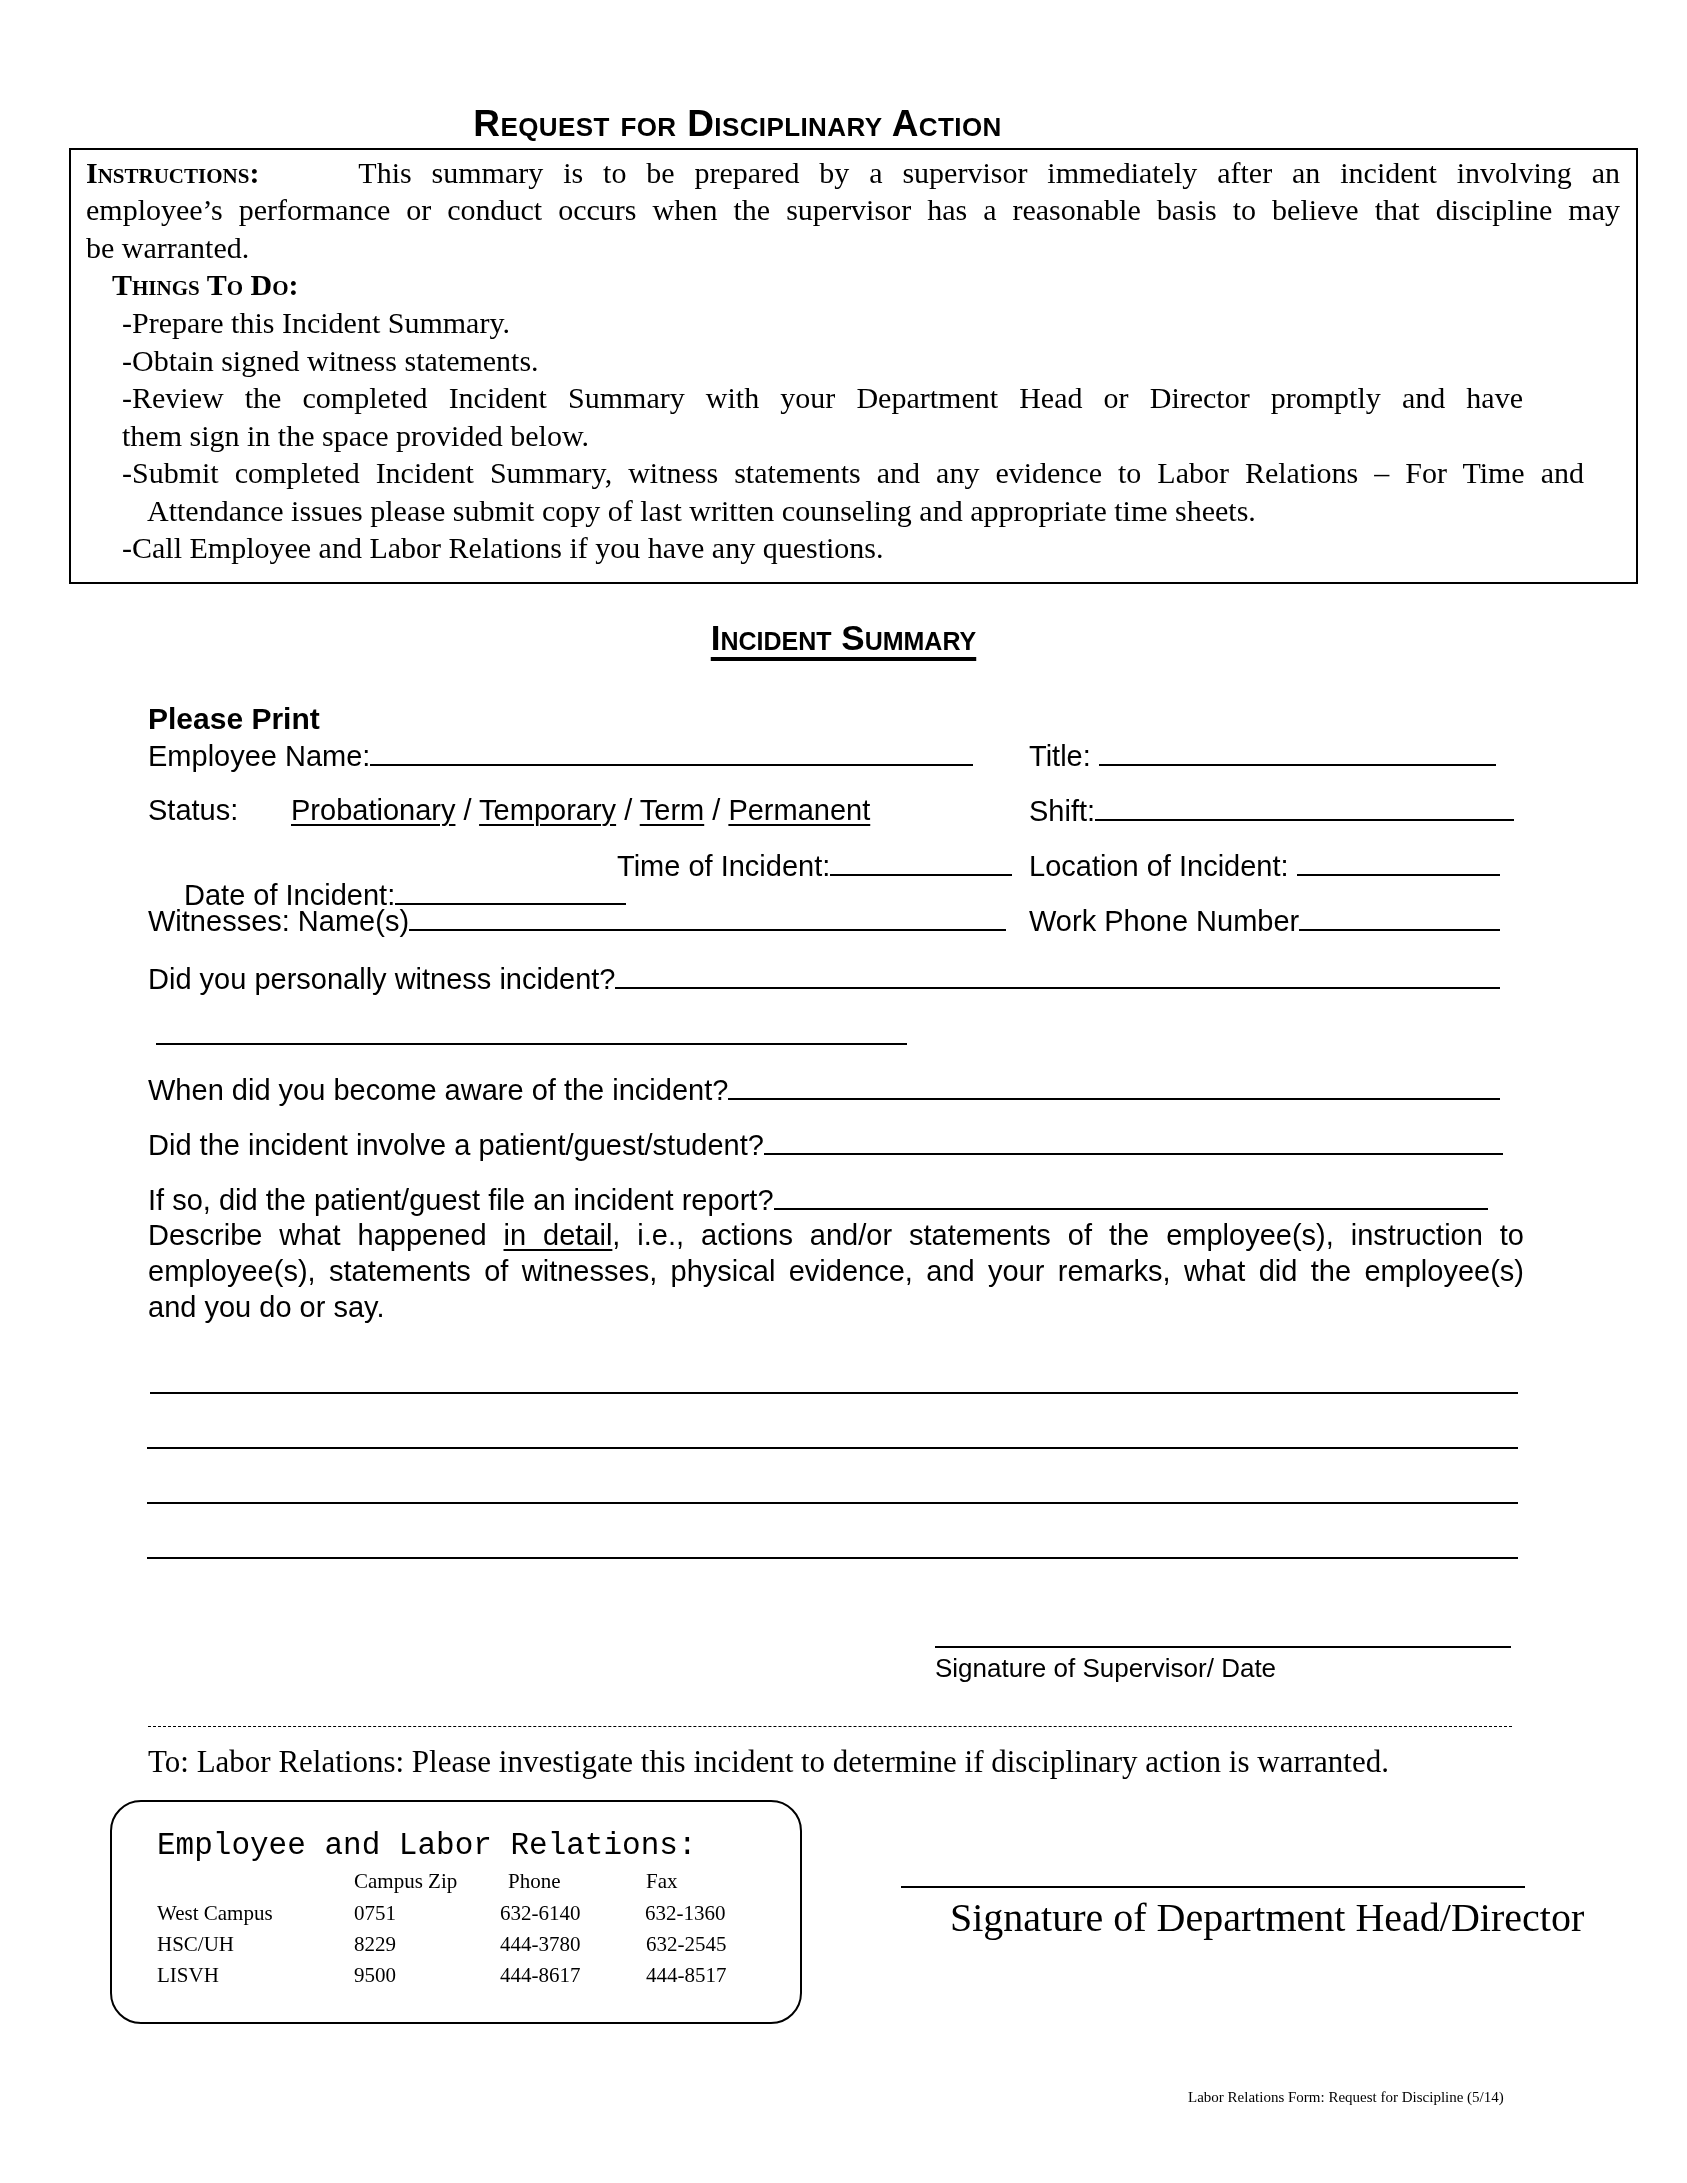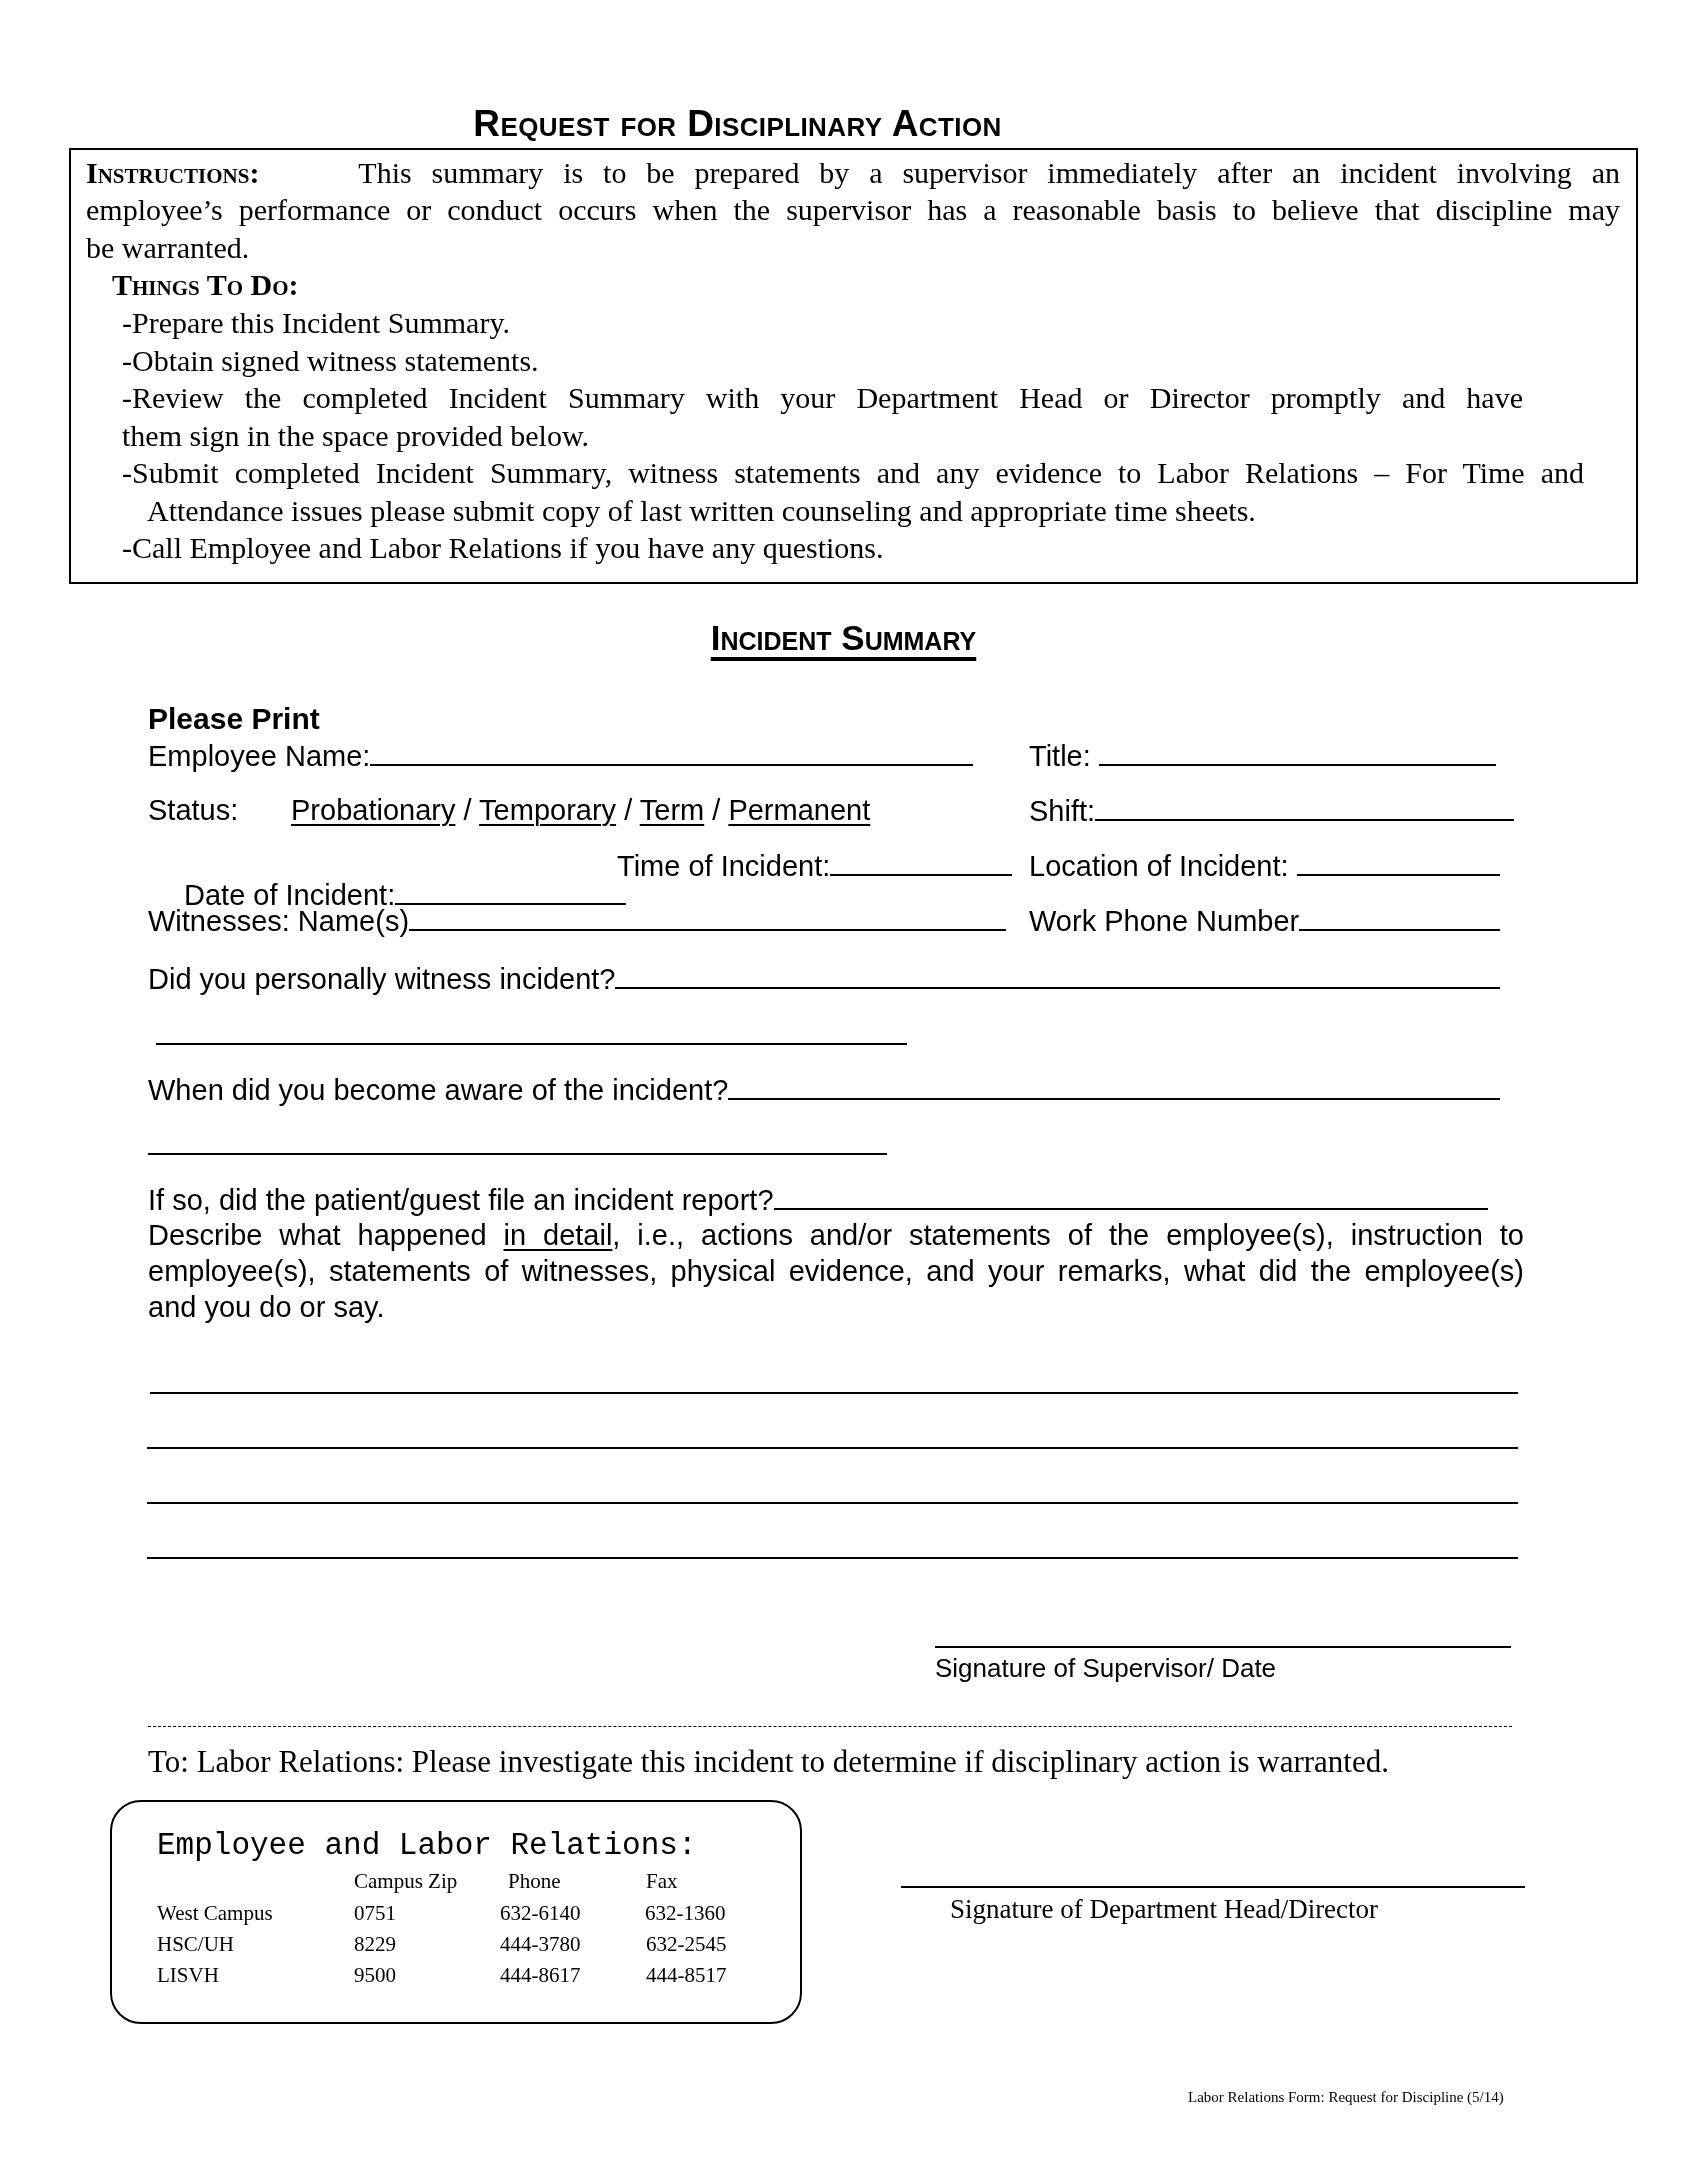--- a/index.html
+++ b/index.html
@@ -95,21 +95,21 @@
 <div class="abs sans field-row" style="left:148px; top:962px;">
   <span>Did you personally witness incident?</span><span class="uline" style="width:885px;"></span>
 </div>
 <div class="abs sans field-row" style="left:148px; top:1018px;">
   &nbsp;<span class="uline" style="width:751px;"></span>
 </div>
 <div class="abs sans field-row" style="left:148px; top:1073px;">
   <span>When did you become aware of the incident?</span><span class="uline" style="width:772px;"></span>
 </div>
 <div class="abs sans field-row" style="left:148px; top:1128px;">
-  <span class="uline" style="width:739px;"></span>
+  <span>Did the incident involve a patient/guest/student?</span><span class="uline" style="width:739px;"></span>
 </div>
 <div class="abs sans field-row" style="left:148px; top:1183px;">
   <span>If so, did the patient/guest file an incident report?</span><span class="uline" style="width:714px;"></span>
 </div>
 
 <div class="abs sans field-row justify" style="left:148px; top:1219px; width:1376px;">
   <span>Describe what happened </span><span class="u">in detail</span><span>, i.e., actions and/or statements of the employee(s), instruction to</span>
 </div>
 <div class="abs sans field-row justify" style="left:148px; top:1255px; width:1376px;">employee(s), statements of witnesses, physical evidence, and your remarks, what did the employee(s)</div>
 <div class="abs sans field-row" style="left:148px; top:1291px;">and you do or say.</div>
@@ -142,16 +142,16 @@
 <div class="abs serif ct" style="left:354px; top:1932px;">8229</div>
 <div class="abs serif ct" style="left:500px; top:1932px;">444-3780</div>
 <div class="abs serif ct" style="left:646px; top:1932px;">632-2545</div>
 
 <div class="abs serif ct" style="left:157px; top:1963px;">LISVH</div>
 <div class="abs serif ct" style="left:354px; top:1963px;">9500</div>
 <div class="abs serif ct" style="left:500px; top:1963px;">444-8617</div>
 <div class="abs serif ct" style="left:646px; top:1963px;">444-8517</div>
 
 <div class="abs blank-line" style="left:901px; top:1886px; width:624px;"></div>
-<div class="abs serif" style="left:950px; top:1894px; font-size:27px; white-space:nowrap;">Signature of Department Head/Director</div>
+<div class="abs serif" style="left:950px; top:1894px; font-size:40px; white-space:nowrap;">Signature of Department Head/Director</div>
 
 <div class="abs serif" style="left:1188px; top:2089px; font-size:15px; white-space:nowrap;">Labor Relations Form: Request for Discipline (5/14)</div>
 
 
 </body></html>

